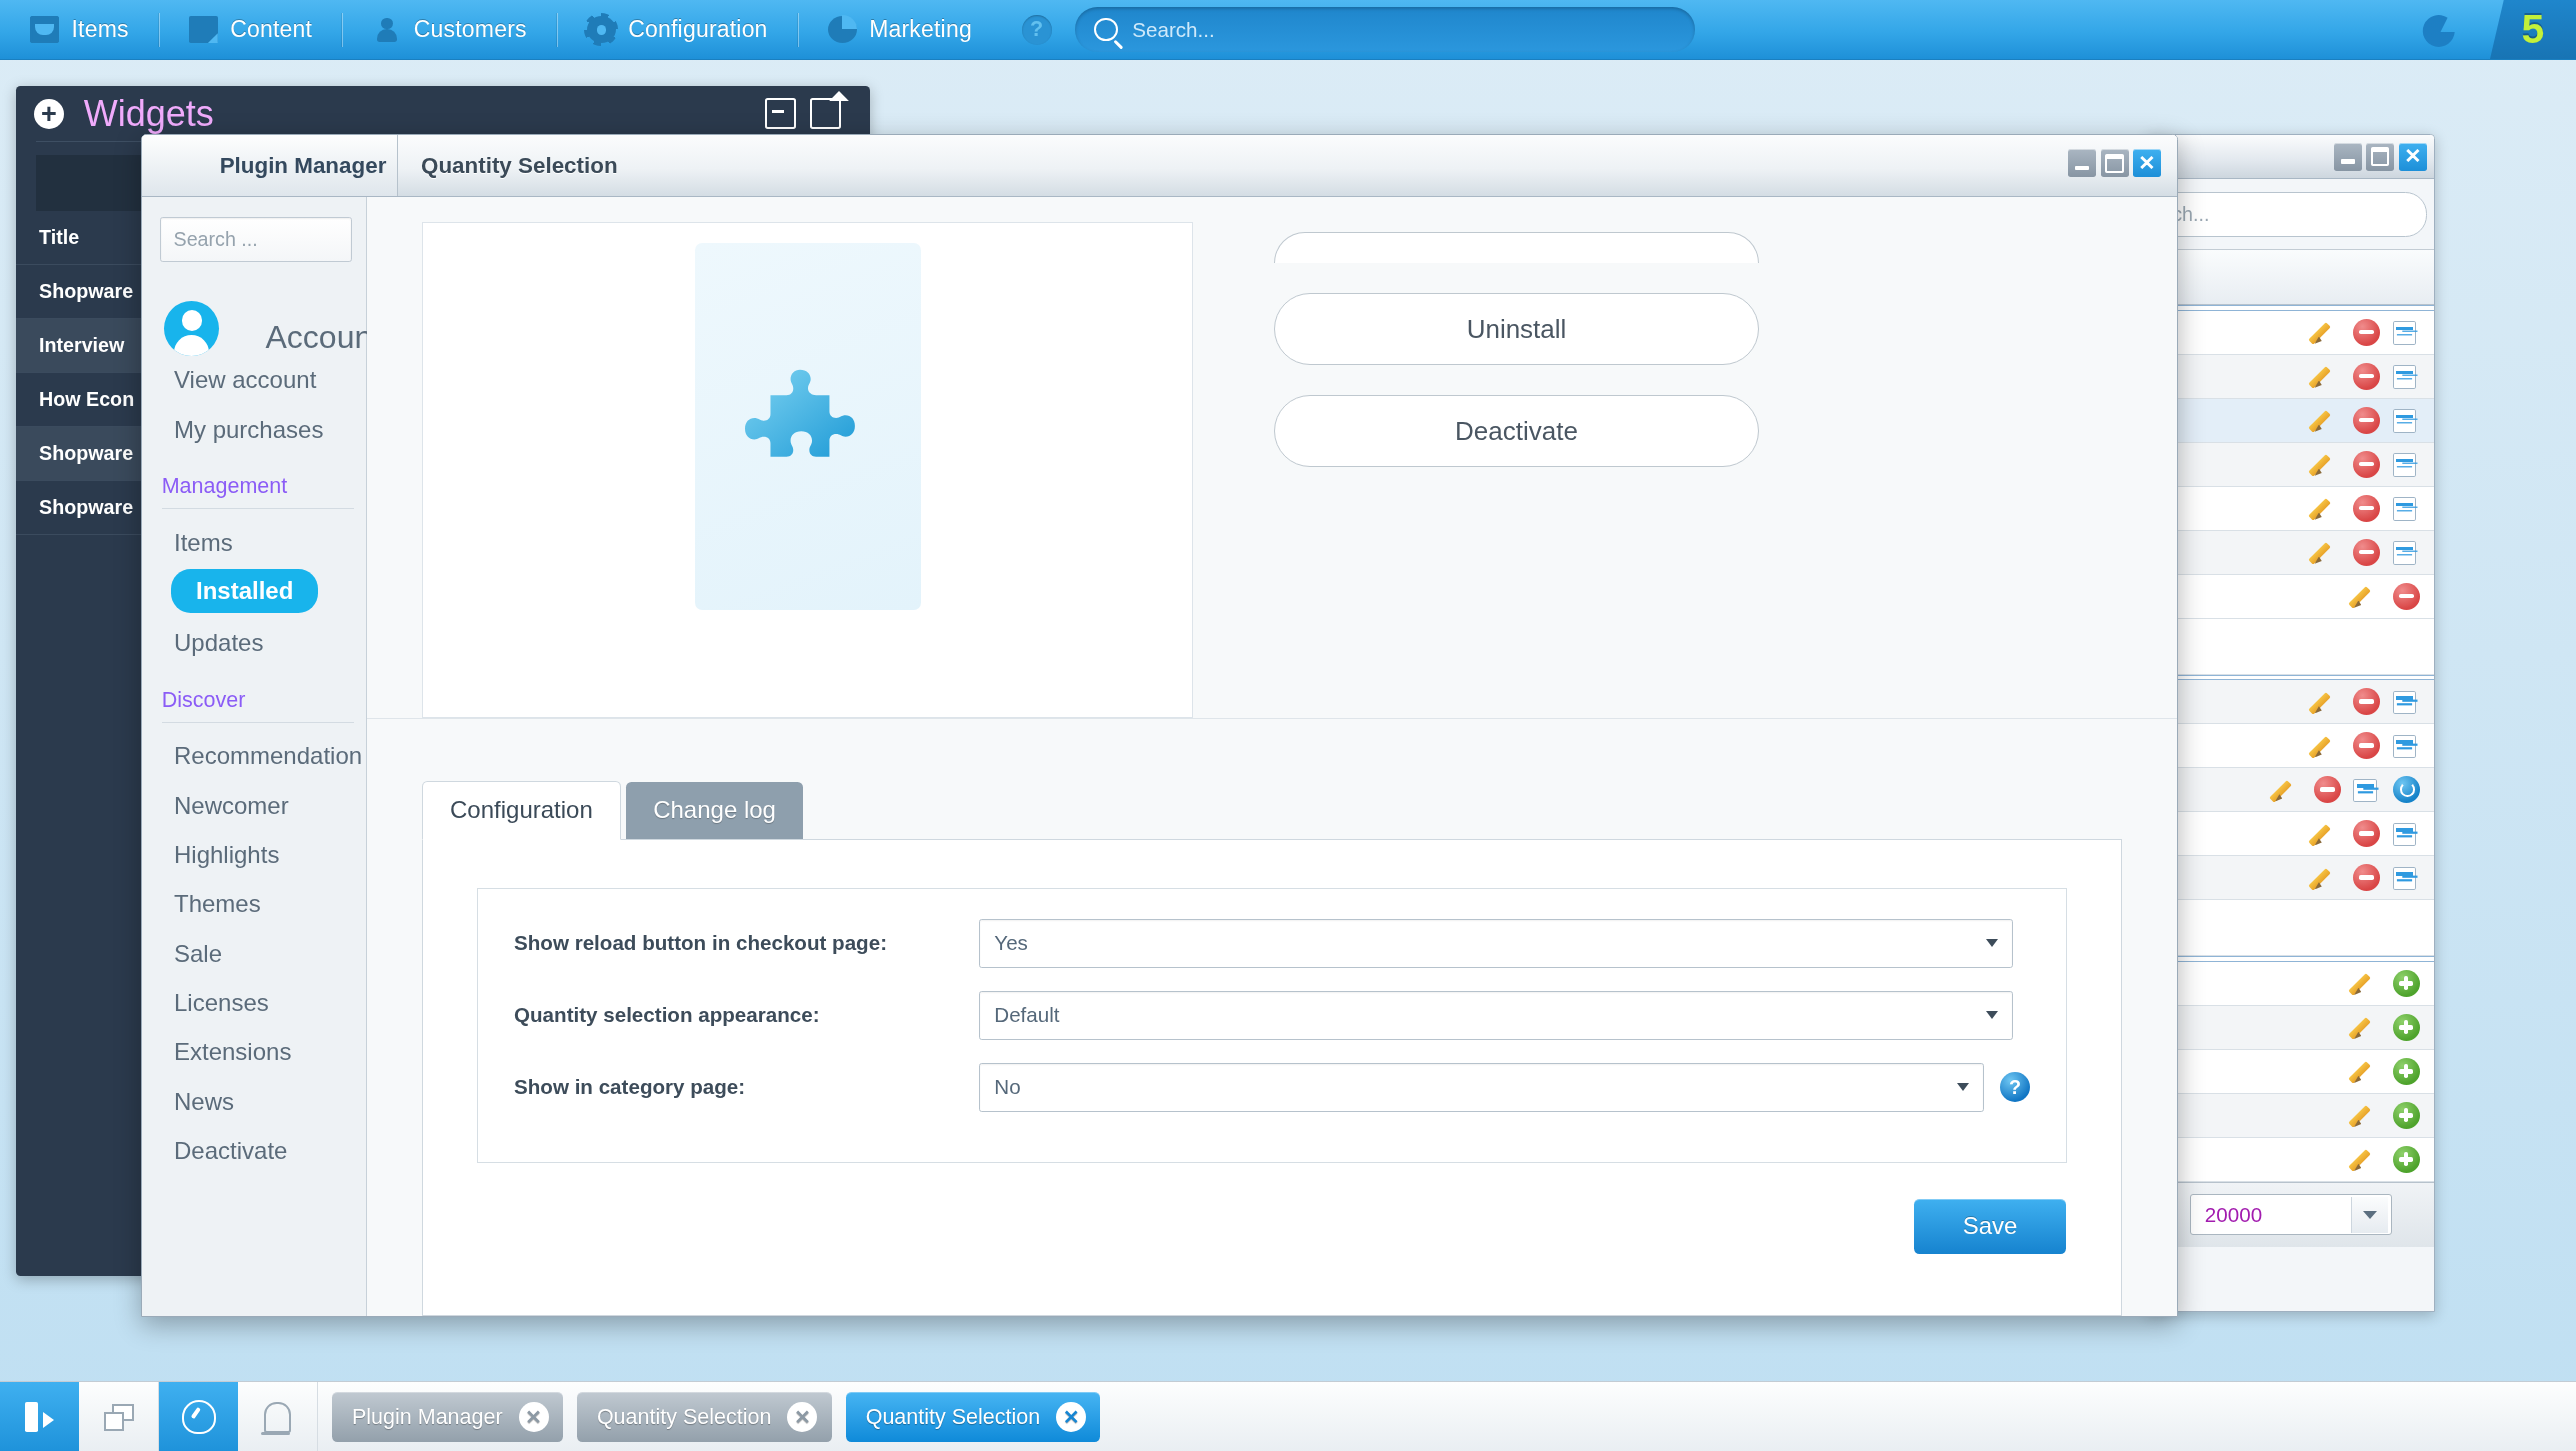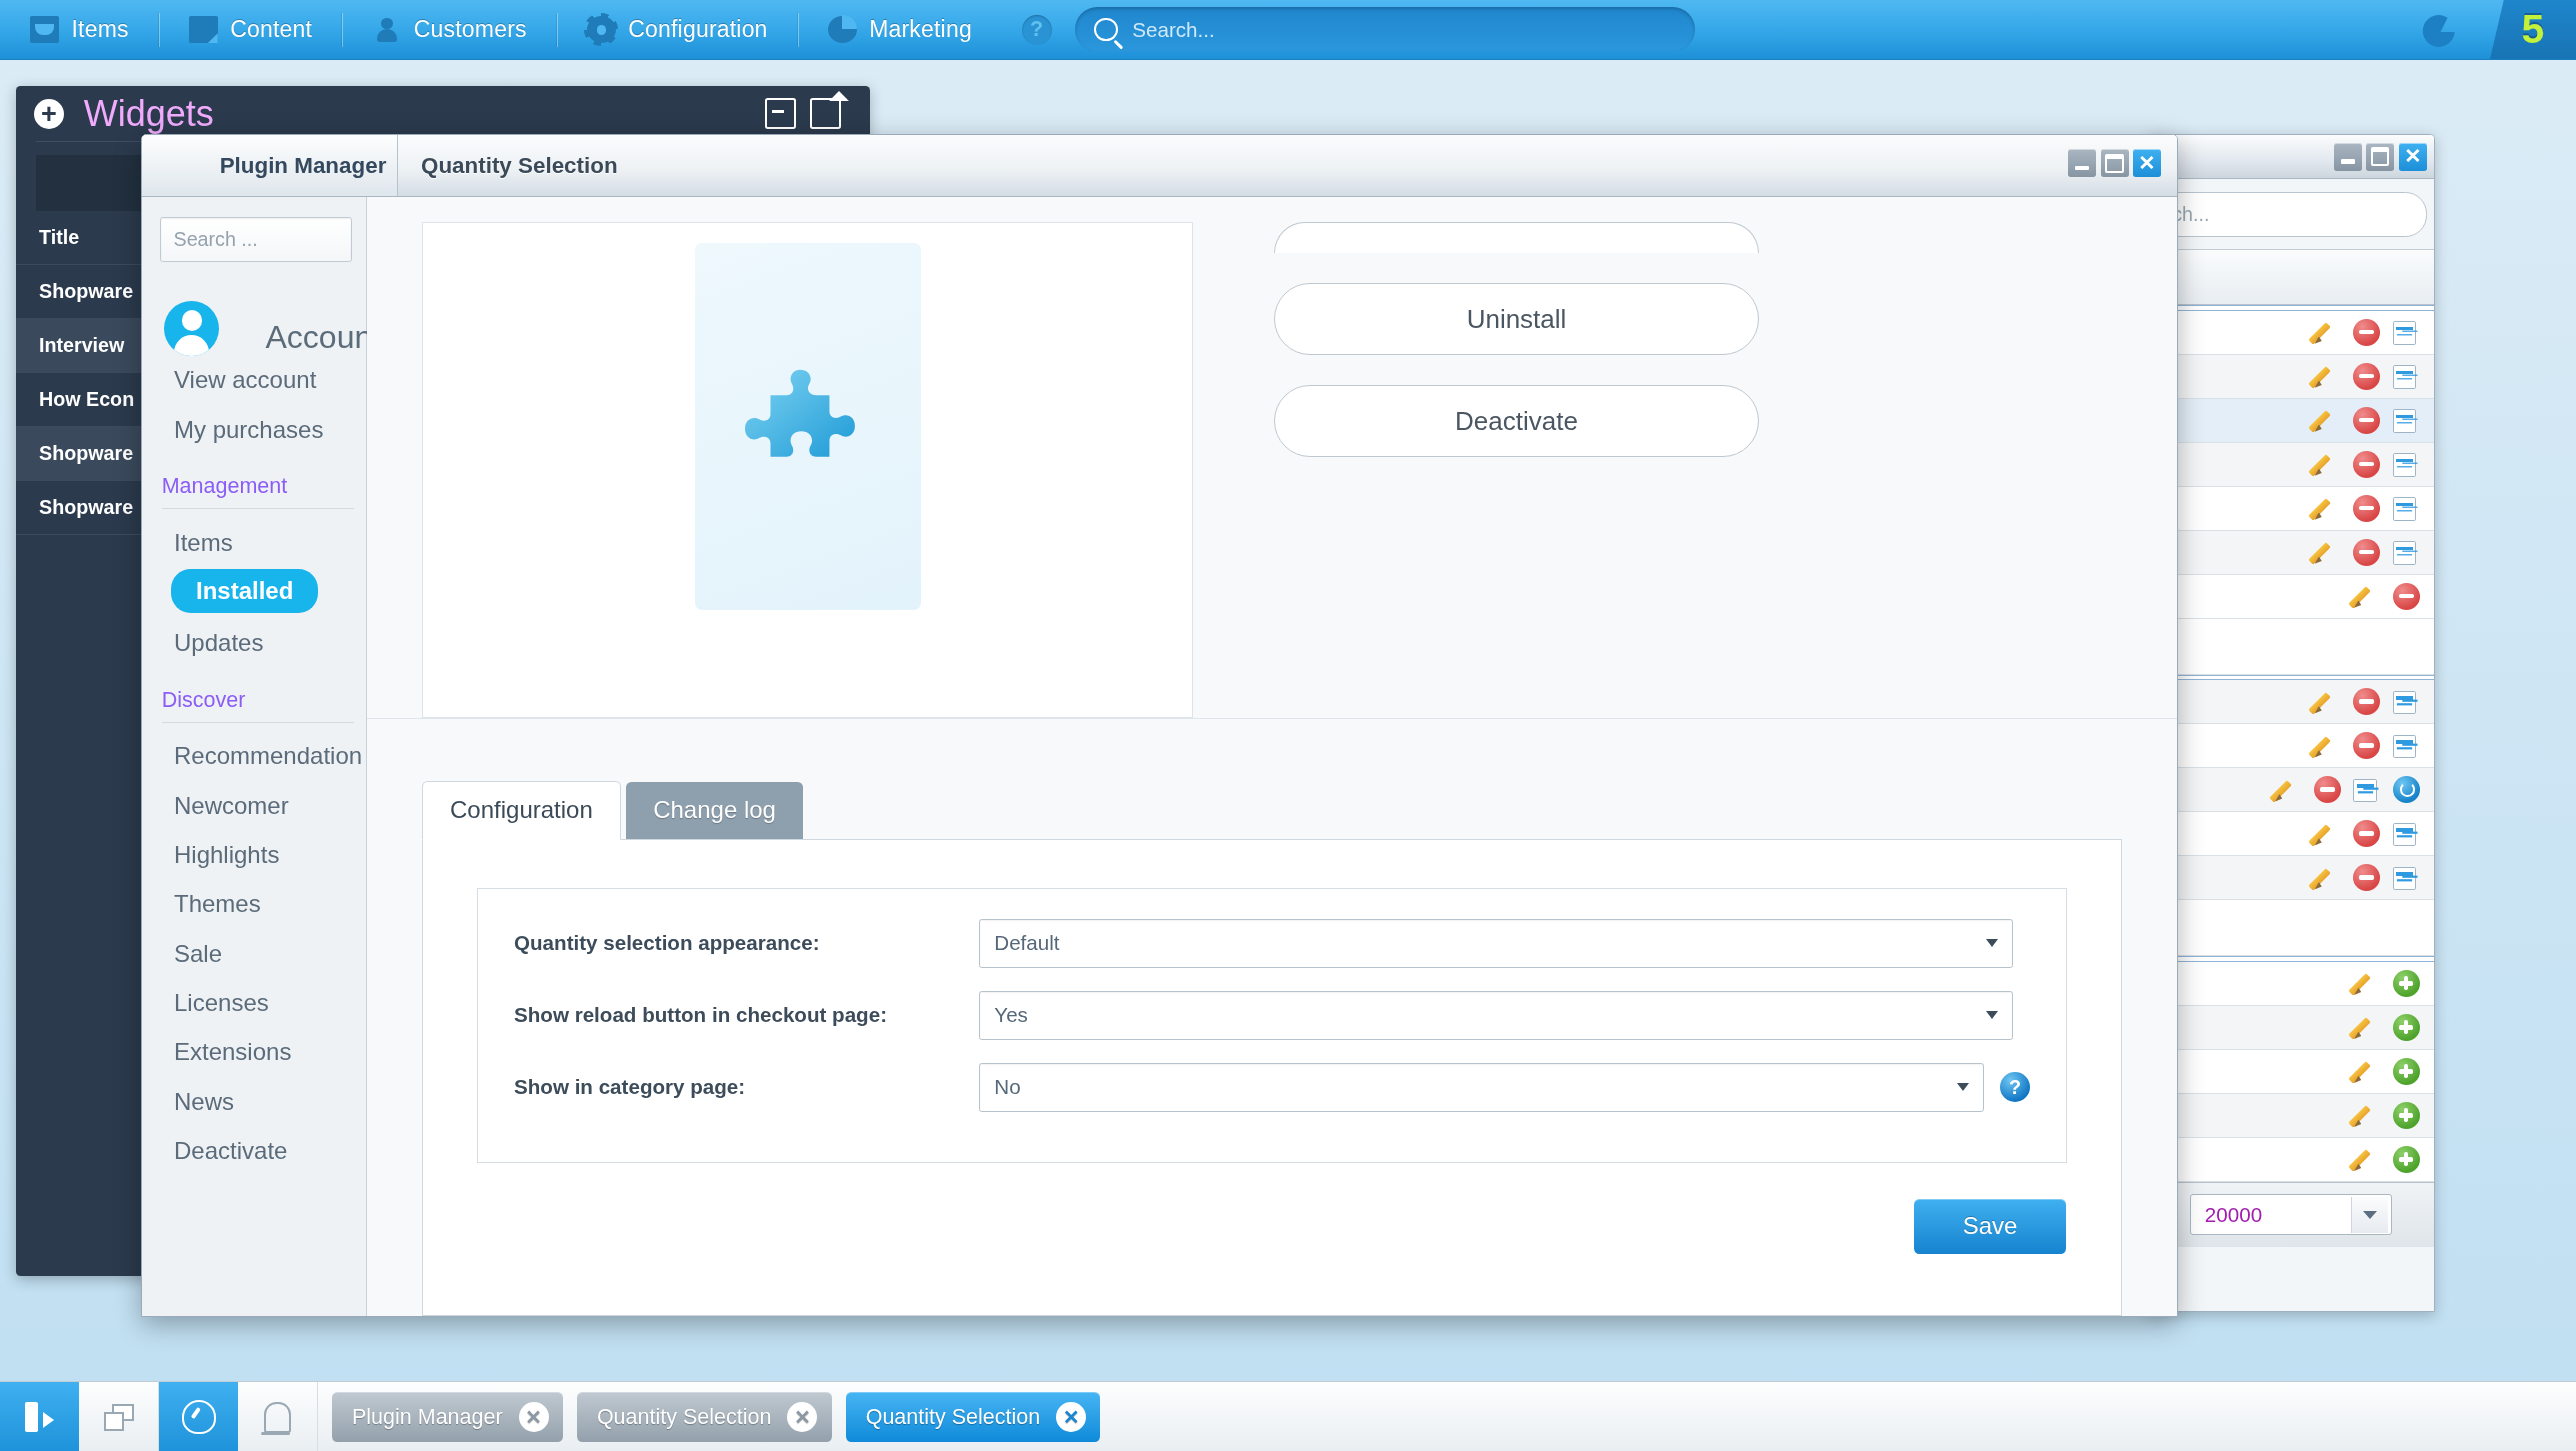--- a/index.html
+++ b/index.html
@@ -169,21 +169,21 @@
   .side-link.active{display:inline-block;background:#18b4ec;color:#fff;font-weight:bold;
     border-radius:19.7px;padding:8px 25px;margin-left:29px;}
 
   
   #pm-main{flex:1;display:flex;flex-direction:column;min-width:0;background:#f7f9fa;}
   #detail-top{display:flex;border-bottom:0.9px solid #dfe5ea;}
   #icon-card{margin:25px 0 0 55px;width:769px;height:474px;background:#fff;border:0.9px solid #dde4ea;
     display:flex;align-items:flex-start;justify-content:center;padding-top:19.7px;flex:none;}
   #puzzle-box{width:226px;height:367px;border-radius:7.2px;
     background:linear-gradient(160deg,#eef8fd,#e3f3fb);display:flex;align-items:center;justify-content:center;}
-  #actions{flex:1;padding:25px 0 0 81px;}
+  #actions{flex:1;padding:35px 0 0 81px;}
   .act-btn{width:483px;height:70px;border:1.8px solid #bfc8cf;border-radius:36px;background:#fff;
     display:flex;align-items:center;justify-content:center;font-size:26px;color:#4a5662;
     margin-bottom:30px;cursor:pointer;}
   .act-btn.cut{height:30px;border-bottom:none;border-radius:36px 36px 0 0;margin-bottom:30px;}
   
   #tabs{display:flex;align-items:flex-end;margin:63px 0 0 55px;height:57px;}
   .ctab{height:57px;display:flex;align-items:center;padding:0 27px;font-size:24px;
     border-radius:5.4px 5.4px 0 0;cursor:pointer;}
   .ctab.on{background:#fff;border:0.9px solid #cfd8df;border-bottom:0.9px solid #fff;color:#3b4a58;position:relative;top:0.9px;}
   .ctab.off{background:#8e9fad;color:#fff;text-shadow:0 0.9px 0.9px rgba(0,0,0,.25);margin-left:5.4px;}
@@ -473,30 +473,30 @@
       </div>
 
       <div id="tabs">
         <div class="ctab on">Configuration</div>
         <div class="ctab off">Change log</div>
       </div>
 
       <div id="panel">
         <div id="fieldset">
           <div class="frow">
-            <span class="flabel">Quantity selection appearance:</span>
+            <span class="flabel">Show reload button in checkout page:</span>
             <span class="fselect">
-              <span>Default</span>
+              <span>Yes</span>
               <span class="tri2"></span>
             </span>
           </div>
           <div class="frow">
-            <span class="flabel">Show reload button in checkout page:</span>
+            <span class="flabel">Quantity selection appearance:</span>
             <span class="fselect">
-              <span>Yes</span>
+              <span>Default</span>
               <span class="tri2"></span>
             </span>
           </div>
           <div class="frow">
             <span class="flabel">Show in category page:</span>
             <span class="fselect">
               <span>No</span>
               <span class="tri2"></span>
             </span>
             <span class="fhelp">?</span>

